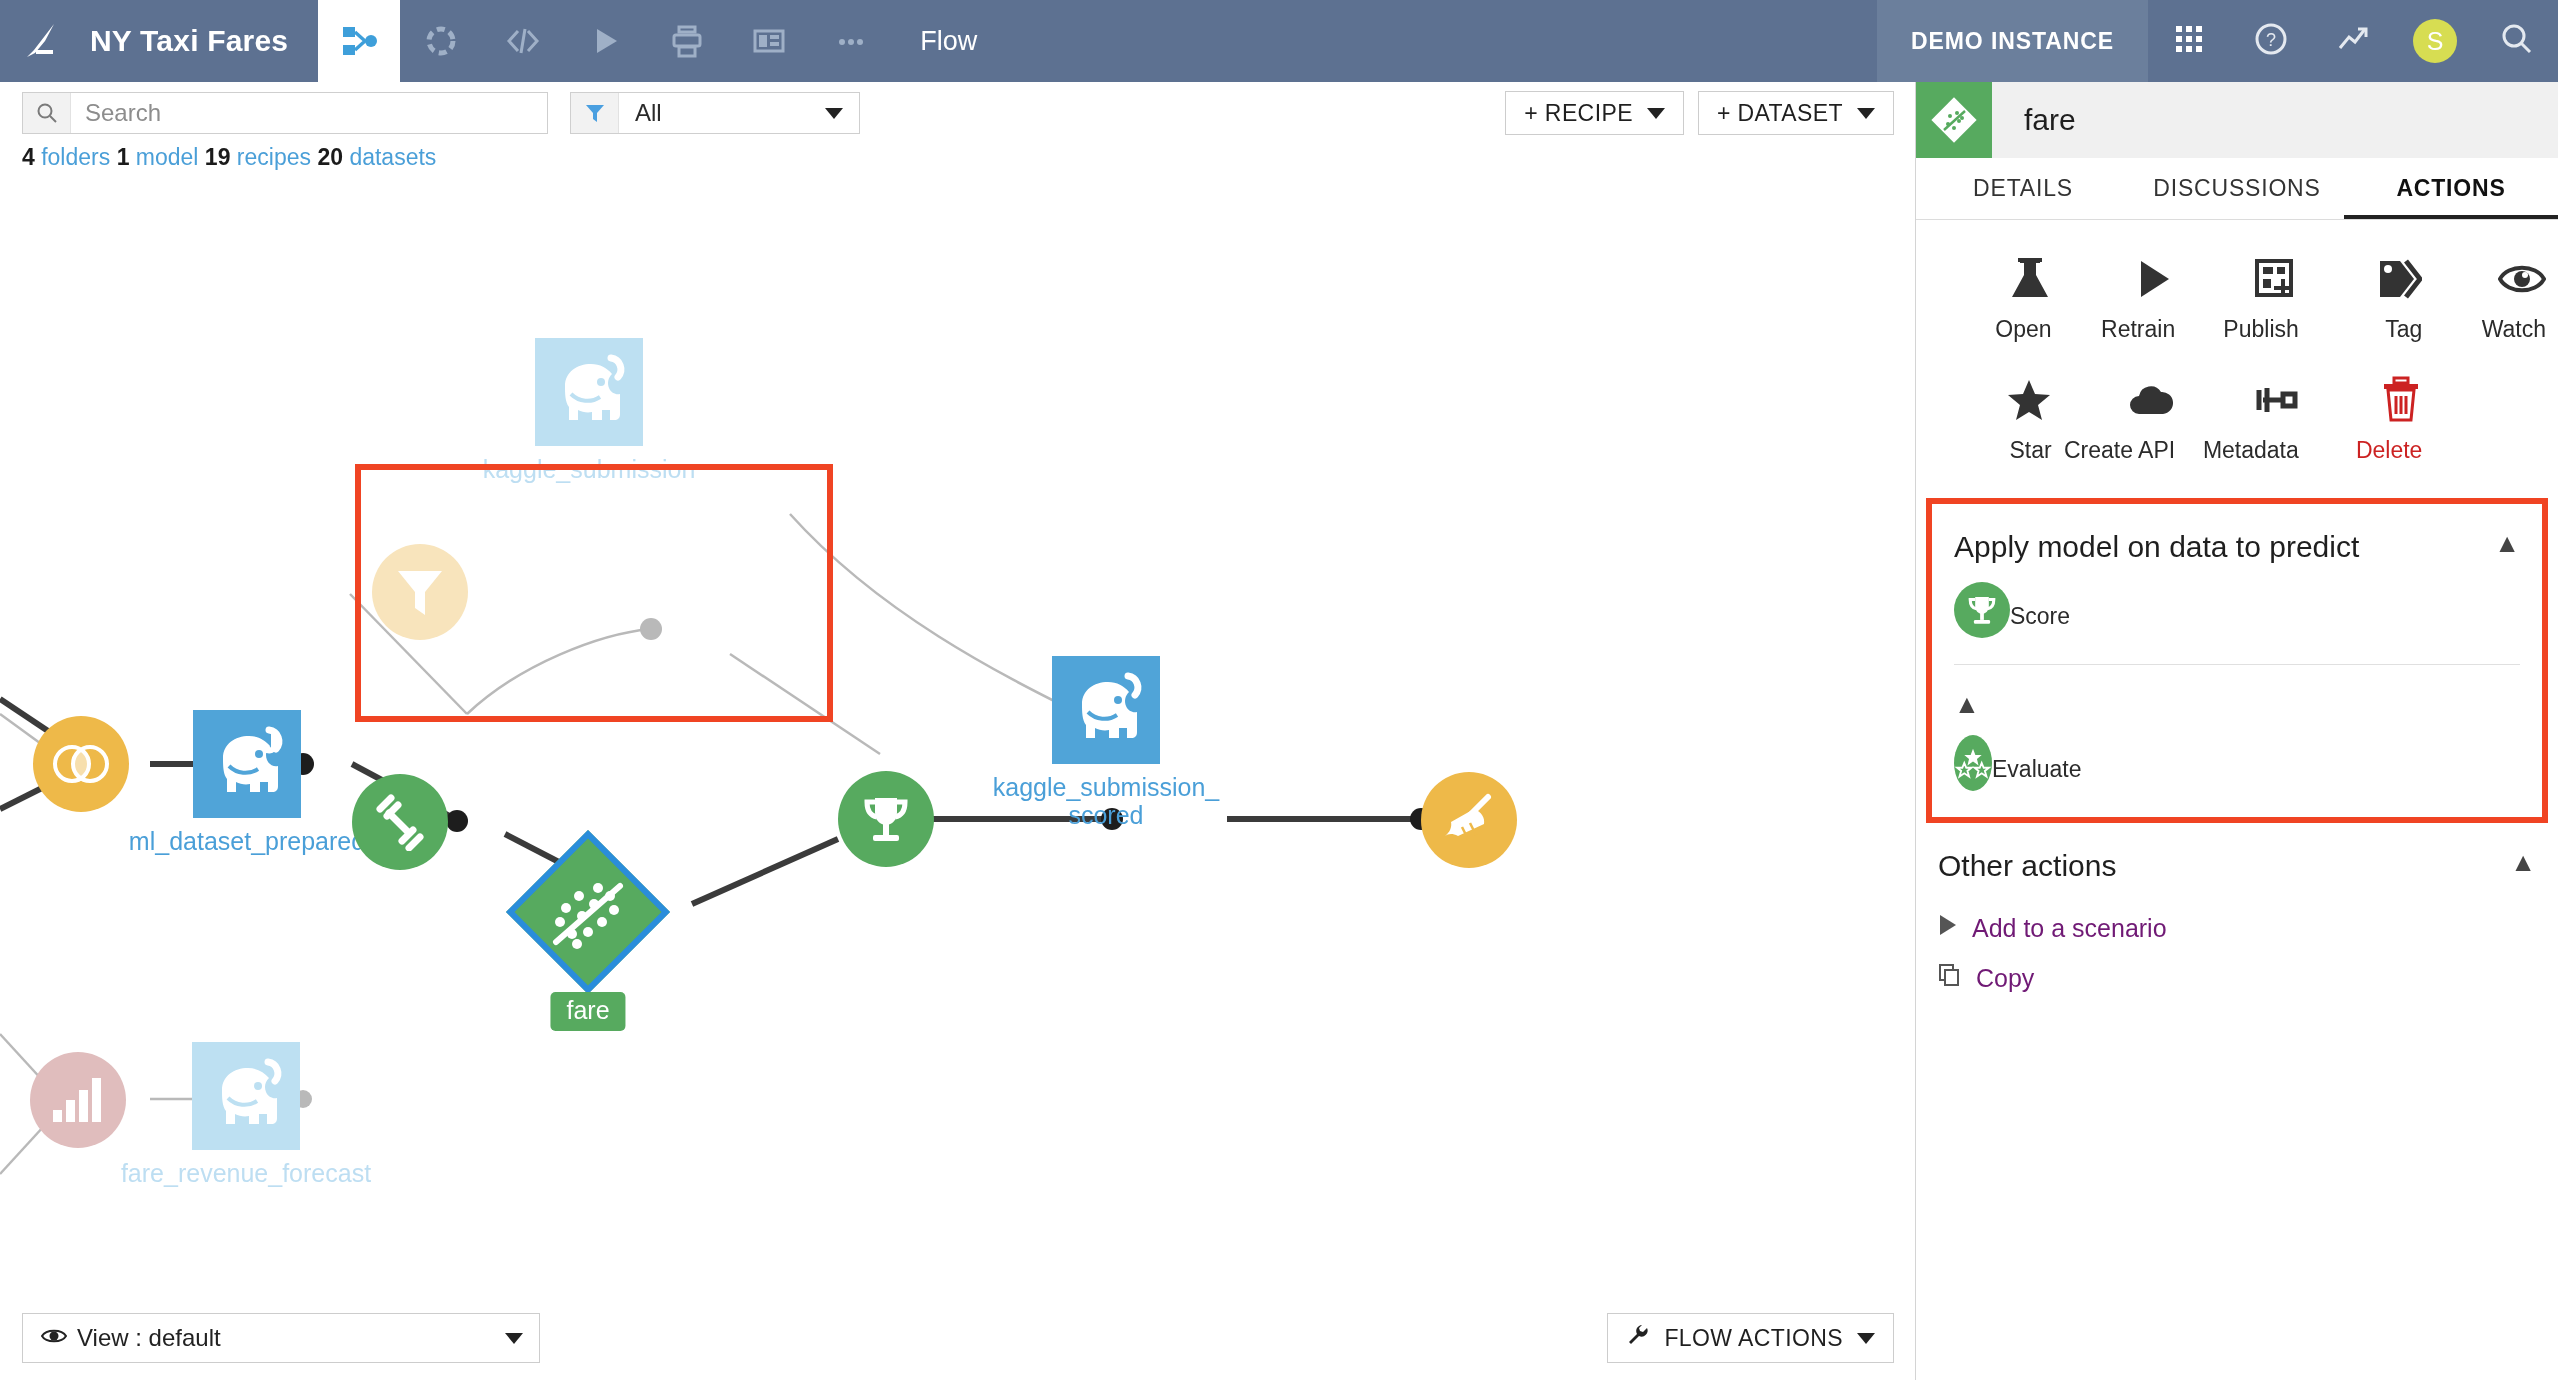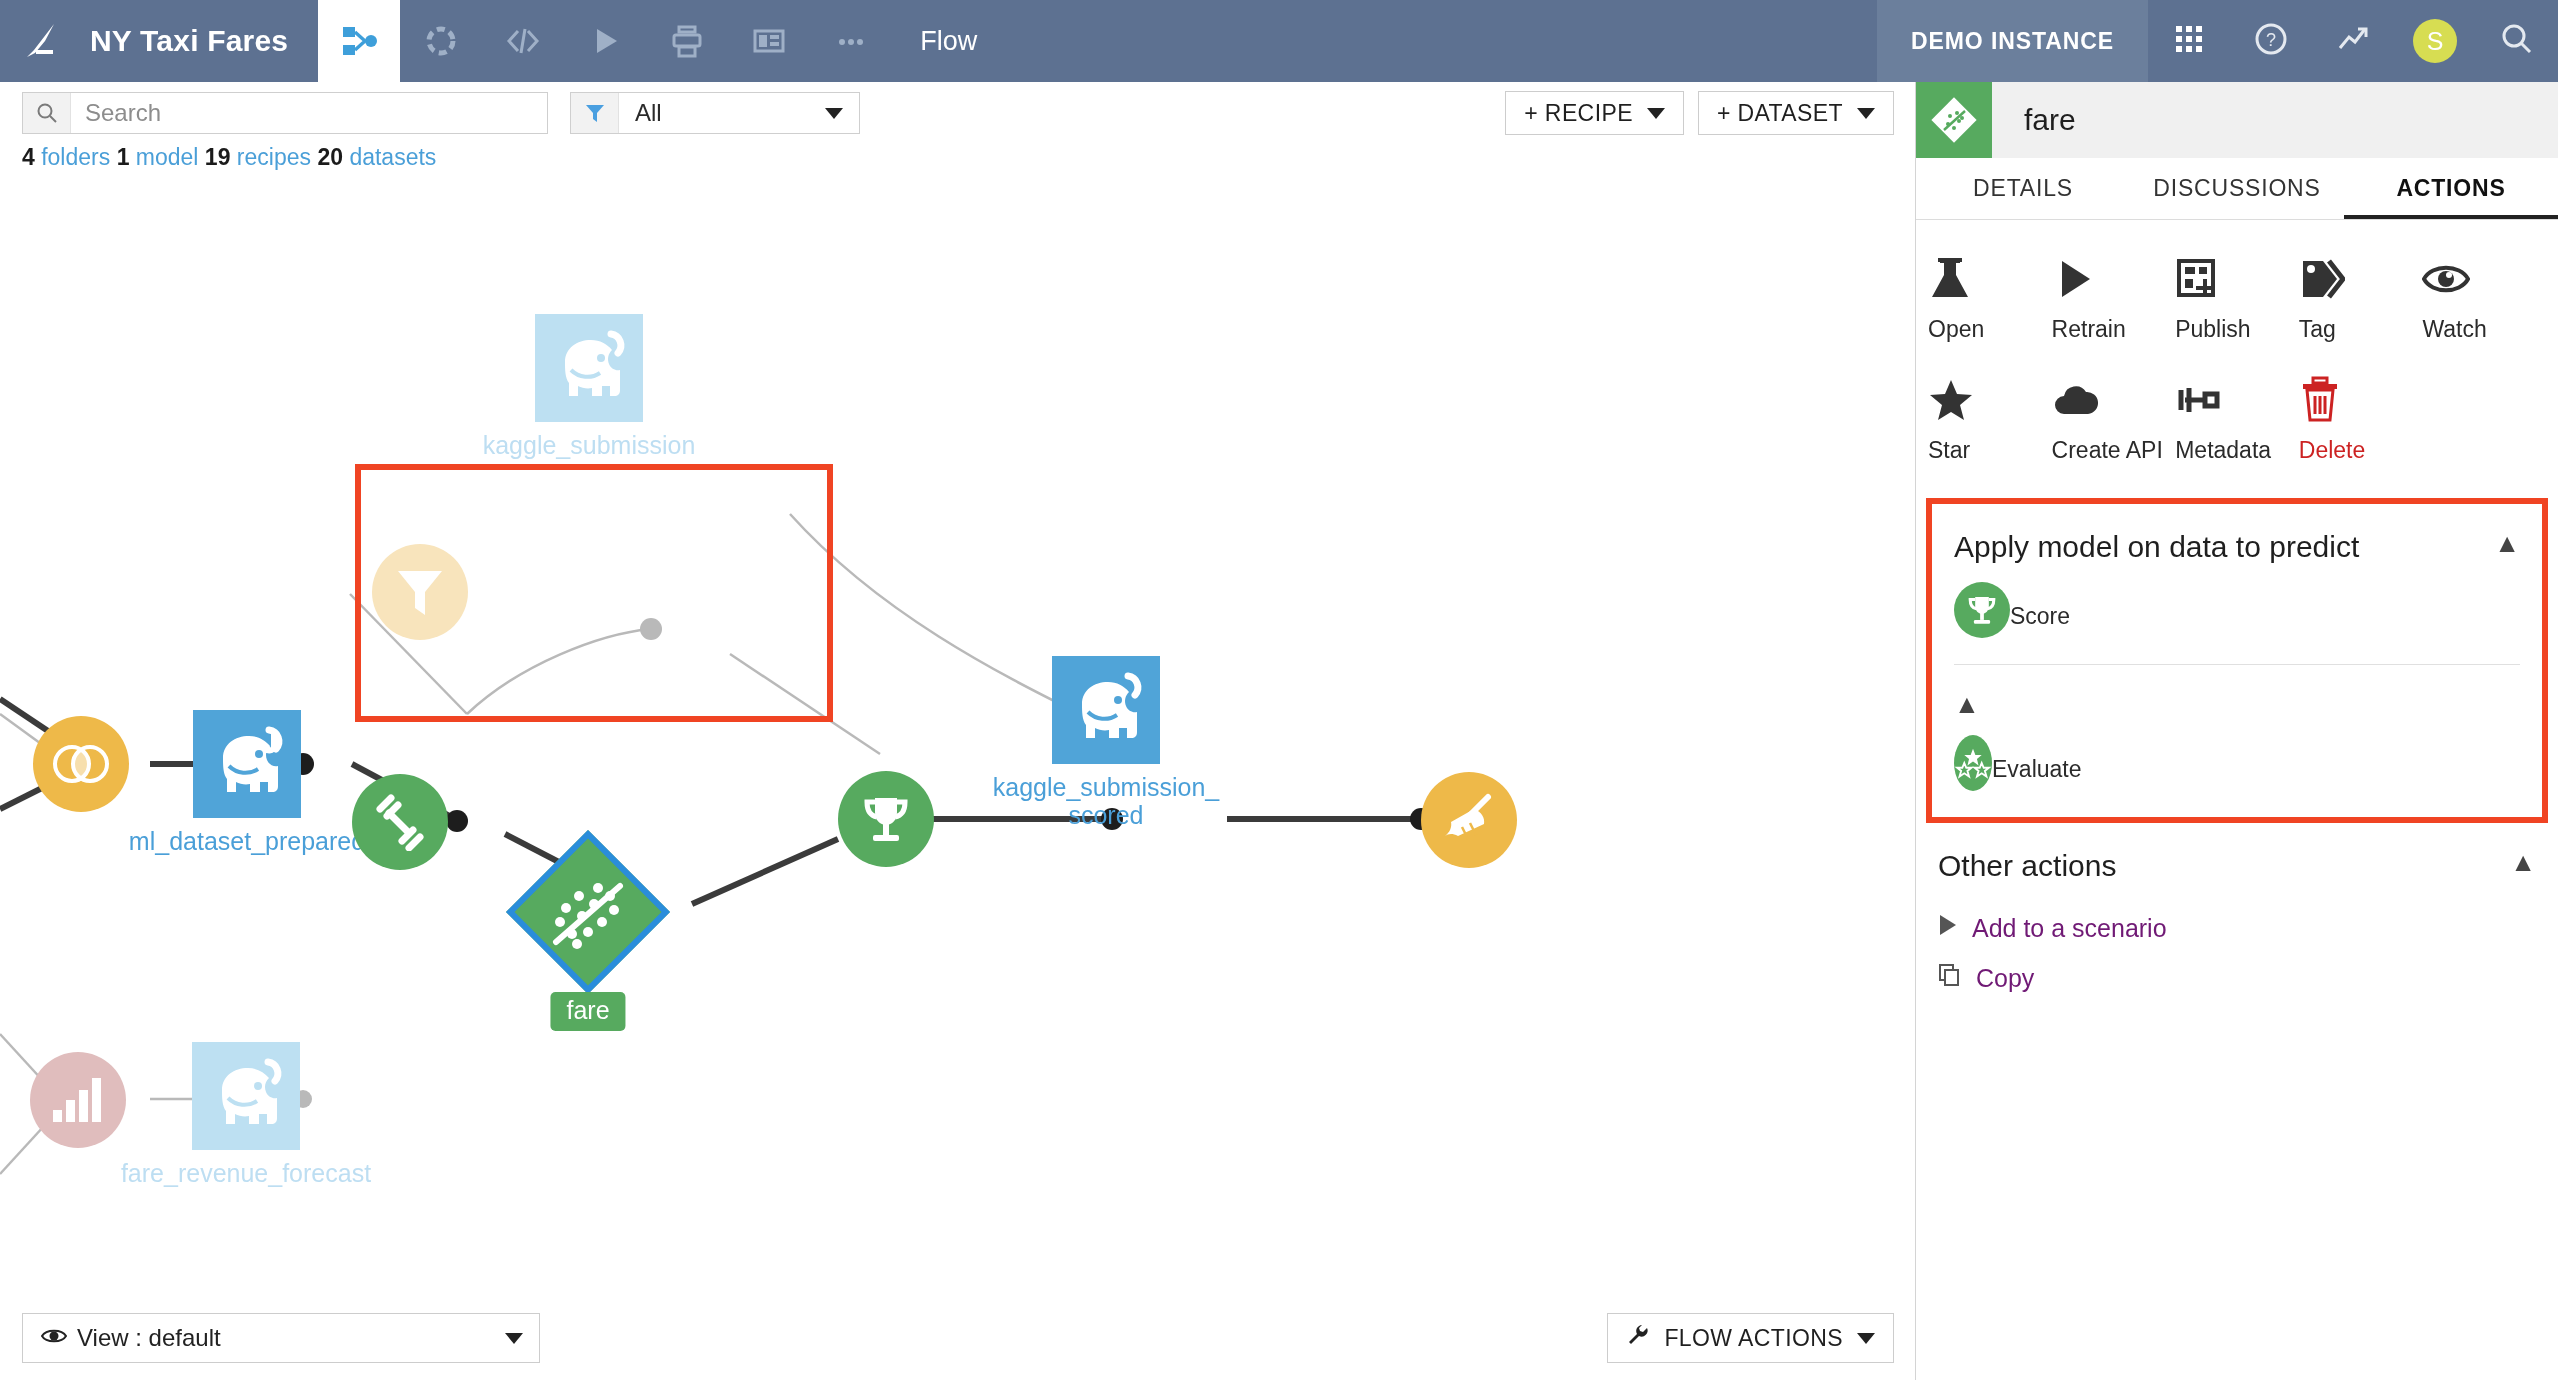--- a/index.html
+++ b/index.html
@@ -171,21 +171,21 @@
   }
   #rp-tabs .tab {
     flex: 1; display: flex; align-items: center; justify-content: center;
     font-size: 23px; letter-spacing: .8px; color: #333; cursor: pointer;
   }
   #rp-tabs .tab.active { font-weight: bold; color: #111; box-shadow: inset 0 -4px 0 #222; }
   .actiongrid {
     display: flex; flex-wrap: wrap; padding: 18px 12px 10px;
   }
   .actiongrid .item {
-    width: 20%; display: flex; flex-direction: column; align-items: flex-start;
+    width: 20%; display: flex; flex-direction: column; align-items: flex-end;
     padding: 14px 0 16px; cursor: pointer;
   }
   .actiongrid .item .glyph { height: 54px; display: flex; align-items: center; }
   .actiongrid .item .cap { font-size: 23px; color: #2b2b2b; margin-top: 10px; }
   .actiongrid .item.danger .cap { color: #cc2222; }
 
   #highlightbox {
     margin: 8px 10px 0; border: 6px solid #f04423;
   }
   .section { padding: 0 22px; }
@@ -456,21 +456,21 @@
     </div>
 
     <div class="node dim" style="left:372px; top:350px;">
       <div class="rc orange-dim">
         <svg width="52" height="54" viewBox="0 0 52 54">
           <path d="M4 6 H48 L31 27 V50 L21 43 V27 Z" fill="#fff"></path>
         </svg>
       </div>
     </div>
 
-    <div class="node dim" style="left:535px; top:120px;">
+    <div class="node dim" style="left:535px; top:144px;">
       <div class="ds dim">
         <svg width="108" height="108" viewBox="0 0 108 108">
           <path d="M30 48 c0-14 12-22 26-22 c9 0 16 4 21 10 c-4 4-5 9-3 14 c2 5 7 7 11 6
                    l0 20 c0 4-2 6-6 6 l-4 0 l0-10 l-8 0 l0 10 l-10 0 l0-8 c-5 1-10 0-14-2
                    l0 10 l-9 0 l0-13 c-4-5-4-14-4-21 z" fill="#fff"></path>
           <path d="M76 20 c9 1 13 12 7 19" fill="none" stroke="#fff" stroke-width="7" stroke-linecap="round"></path>
           <circle cx="66" cy="44" r="4" fill="#bde0f2"></circle>
           <path d="M36 56 c8 8 20 9 29 3" fill="none" stroke="#bde0f2" stroke-width="4"></path>
         </svg>
       </div>

